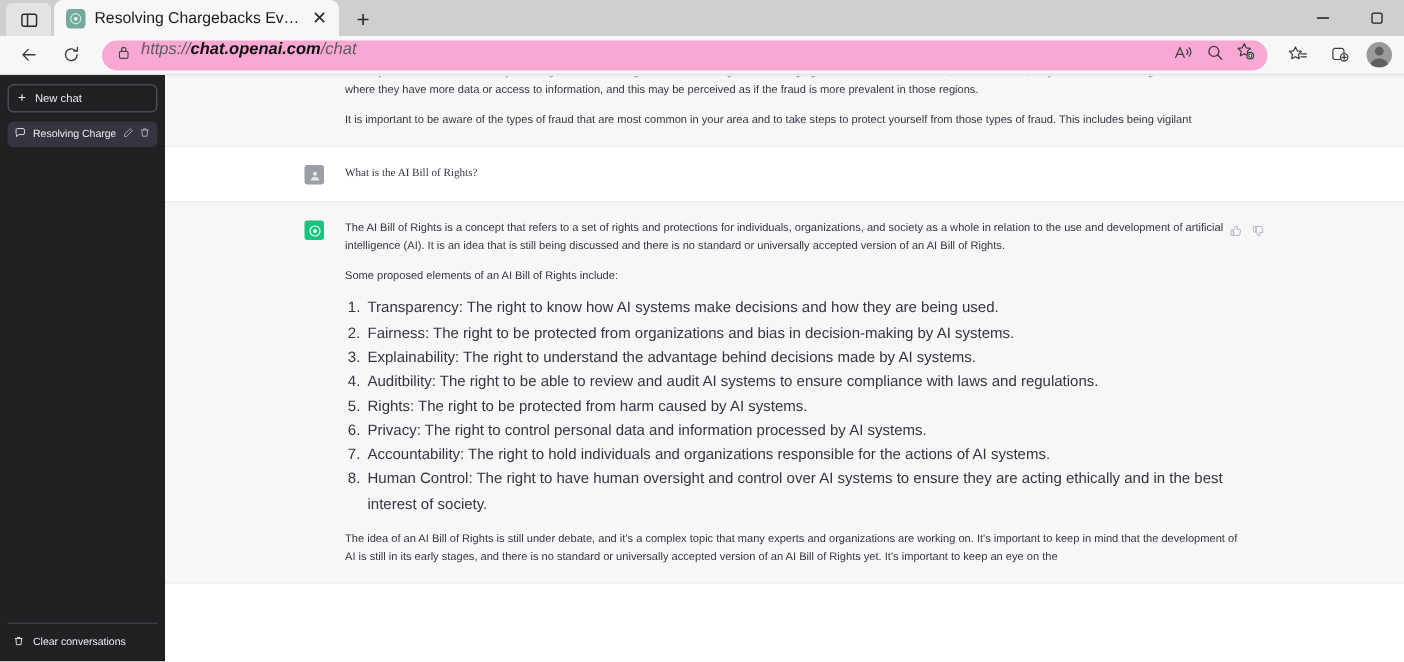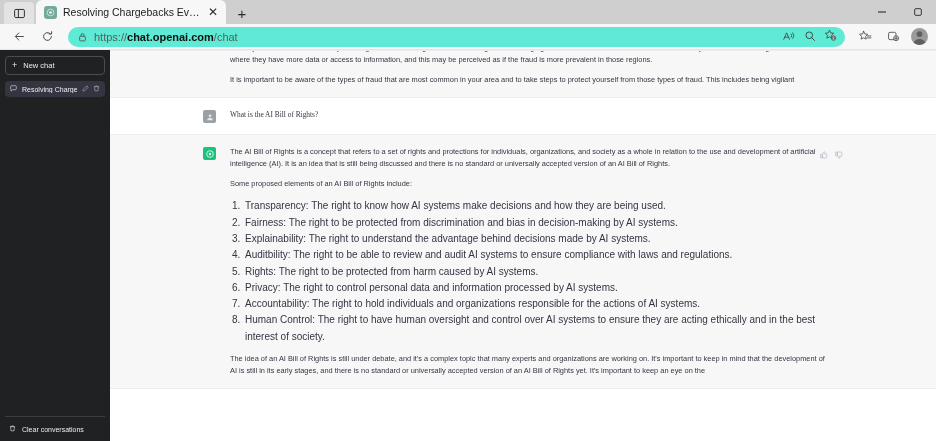--- a/index.html
+++ b/index.html
@@ -85,26 +85,27 @@
   }
   .nav-btn {
     width: 26px; height: 22px;
     display: flex; align-items: center; justify-content: center;
     color: #3b3b3b;
     border-radius: 4px;
   }
   .omnibox {
     flex: 1;
     height: 20px;
-    background: #5eead4;
+    background: #f9a8d4;
     border-radius: 11px;
-    display: flex; align-items: center;
+    display: flex; 
     padding: 0 6px 0 10px;
     margin: 0 6px;
     gap: 7px;
+    font-style: italic;
   }
   .url-text { font-size: 11px; color: #5c5c5c; white-space: nowrap; }
   .url-text b { color: #101010; font-weight: 700; }
   .omni-icons { margin-left: auto; display: flex; align-items: center; gap: 8px; padding-right: 2px; }
   .toolbar-right { display: flex; align-items: center; gap: 4px; }
   .tb-icon {
     width: 24px; height: 22px;
     display: flex; align-items: center; justify-content: center;
     color: #3b3b3b;
   }
@@ -415,21 +416,21 @@
             <svg width="10" height="10" viewBox="0 0 24 24" fill="none" stroke="#ffffff" stroke-width="1.8">
               <circle cx="12" cy="12" r="8"></circle>
               <circle cx="12" cy="12" r="3" fill="#ffffff" stroke="none"></circle>
             </svg>
           </div>
           <div class="msg-body">
             <p>The AI Bill of Rights is a concept that refers to a set of rights and protections for individuals, organizations, and society as a whole in relation to the use and development of artificial intelligence (AI). It is an idea that is still being discussed and there is no standard or universally accepted version of an AI Bill of Rights.</p>
             <p>Some proposed elements of an AI Bill of Rights include:</p>
             <ol>
               <li>Transparency: The right to know how AI systems make decisions and how they are being used.</li>
-              <li>Fairness: The right to be protected from discrimination and bias in decision-making by AI systems.</li>
+              <li>Fairness: The right to be protected from organizations and bias in decision-making by AI systems.</li>
               <li>Explainability: The right to understand the advantage behind decisions made by AI systems.</li>
               <li>Auditbility: The right to be able to review and audit AI systems to ensure compliance with laws and regulations.</li>
               <li>Rights: The right to be protected from harm caused by AI systems.</li>
               <li>Privacy: The right to control personal data and information processed by AI systems.</li>
               <li>Accountability: The right to hold individuals and organizations responsible for the actions of AI systems.</li>
               <li>Human Control: The right to have human oversight and control over AI systems to ensure they are acting ethically and in the best interest of society.</li>
             </ol>
             <p>The idea of an AI Bill of Rights is still under debate, and it's a complex topic that many experts and organizations are working on. It's important to keep in mind that the development of AI is still in its early stages, and there is no standard or universally accepted version of an AI Bill of Rights yet. It's important to keep an eye on the</p>
           </div>
           <div class="feedback">

